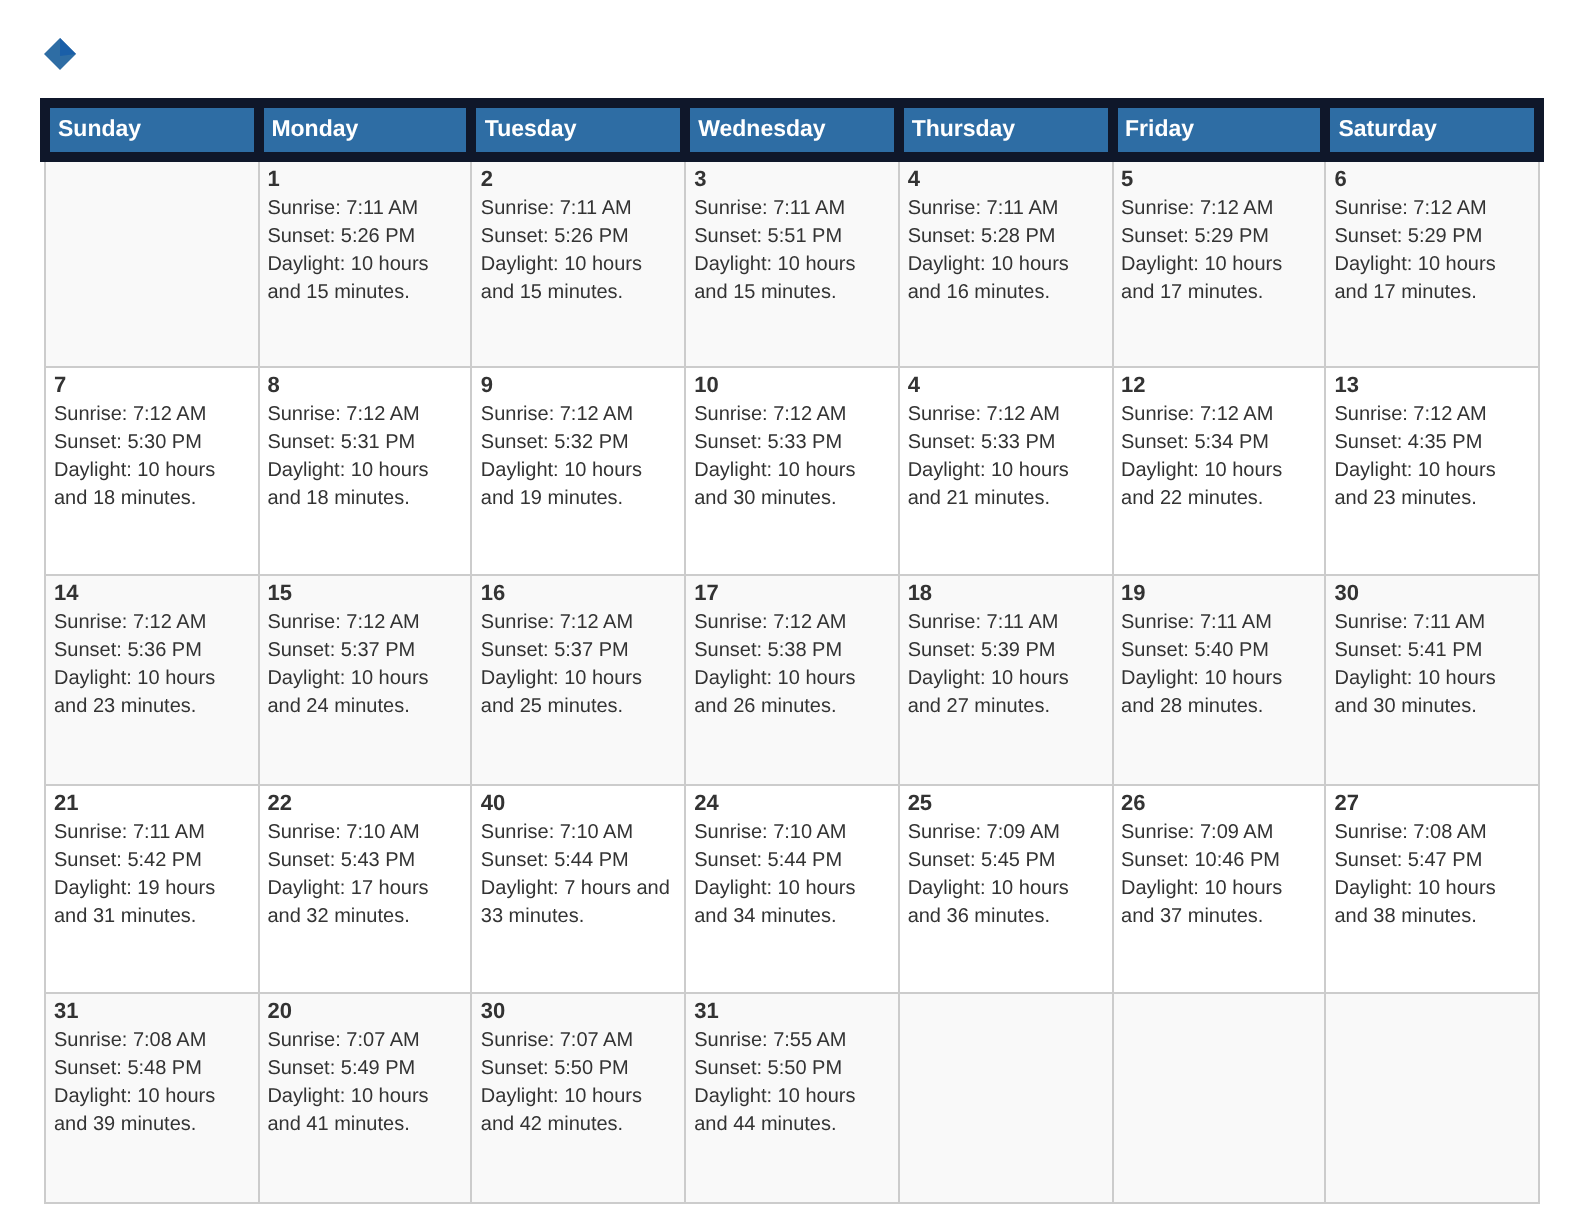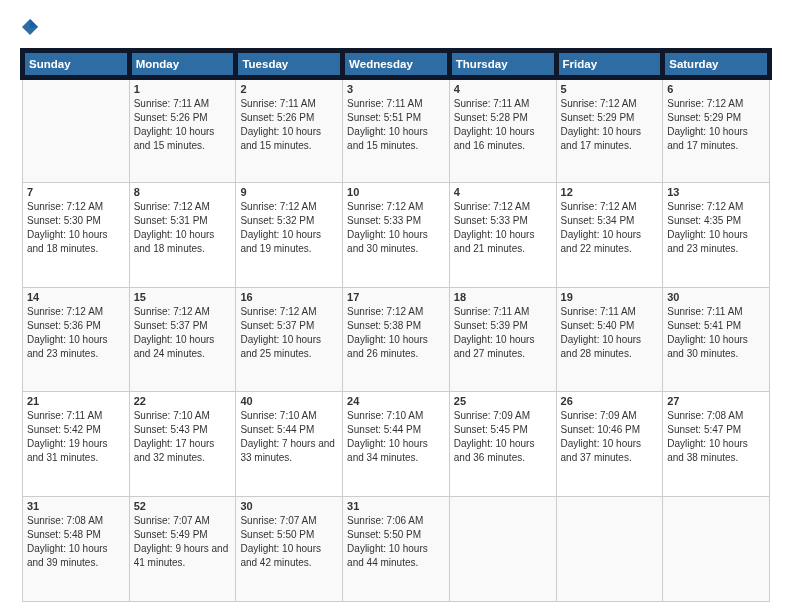--- a/index.html
+++ b/index.html
@@ -351,39 +351,39 @@
         <tr>
           <td>
         <span class="day-number">31</span>
         <div class="day-info">
           <span>Sunrise: 7:08 AM</span><br>
           <span>Sunset: 5:48 PM</span><br>
           <span>Daylight: 10 hours and 39 minutes.</span>
         </div>
       </td>
           <td>
-        <span class="day-number">52</span>
+        <span class="day-number">20</span>
         <div class="day-info">
           <span>Sunrise: 7:07 AM</span><br>
           <span>Sunset: 5:49 PM</span><br>
-          <span>Daylight: 9 hours and 41 minutes.</span>
+          <span>Daylight: 10 hours and 41 minutes.</span>
         </div>
       </td>
           <td>
         <span class="day-number">30</span>
         <div class="day-info">
           <span>Sunrise: 7:07 AM</span><br>
           <span>Sunset: 5:50 PM</span><br>
           <span>Daylight: 10 hours and 42 minutes.</span>
         </div>
       </td>
           <td>
         <span class="day-number">31</span>
         <div class="day-info">
-          <span>Sunrise: 7:06 AM</span><br>
+          <span>Sunrise: 7:55 AM</span><br>
           <span>Sunset: 5:50 PM</span><br>
           <span>Daylight: 10 hours and 44 minutes.</span>
         </div>
       </td>
           <td class="empty-cell"></td>
           <td class="empty-cell"></td>
           <td class="empty-cell"></td>
         </tr>
       </tbody>
   </table>

